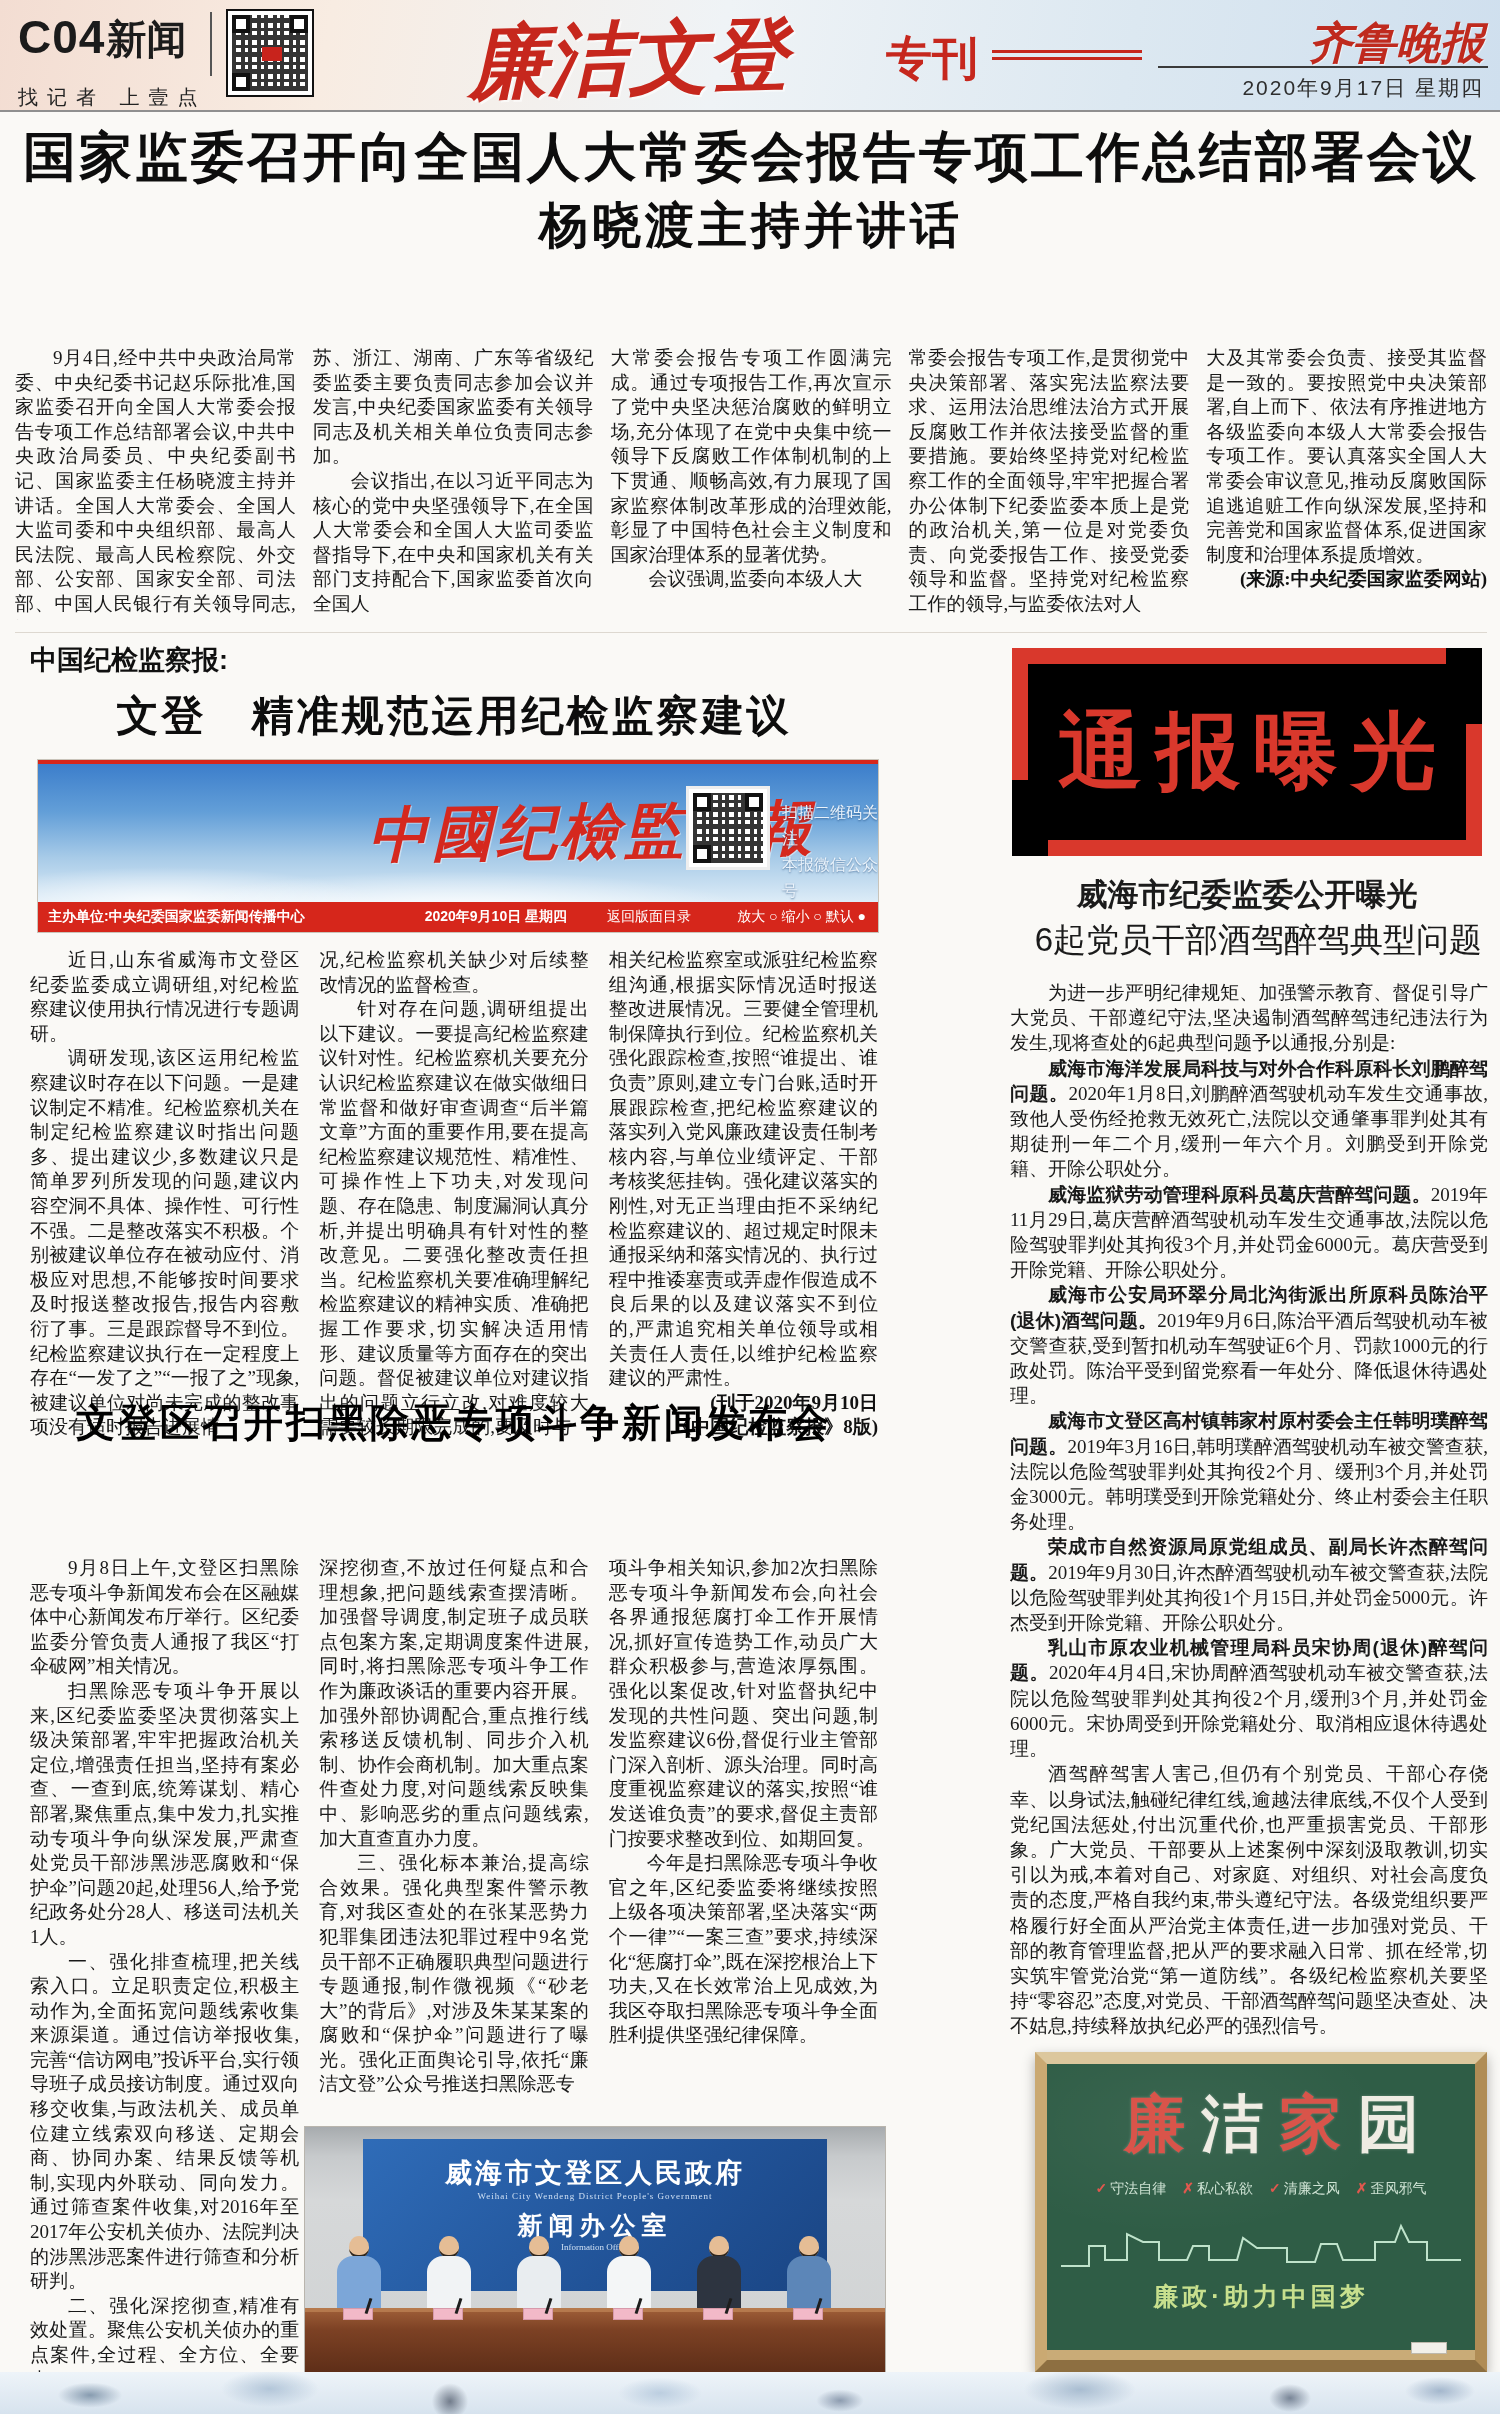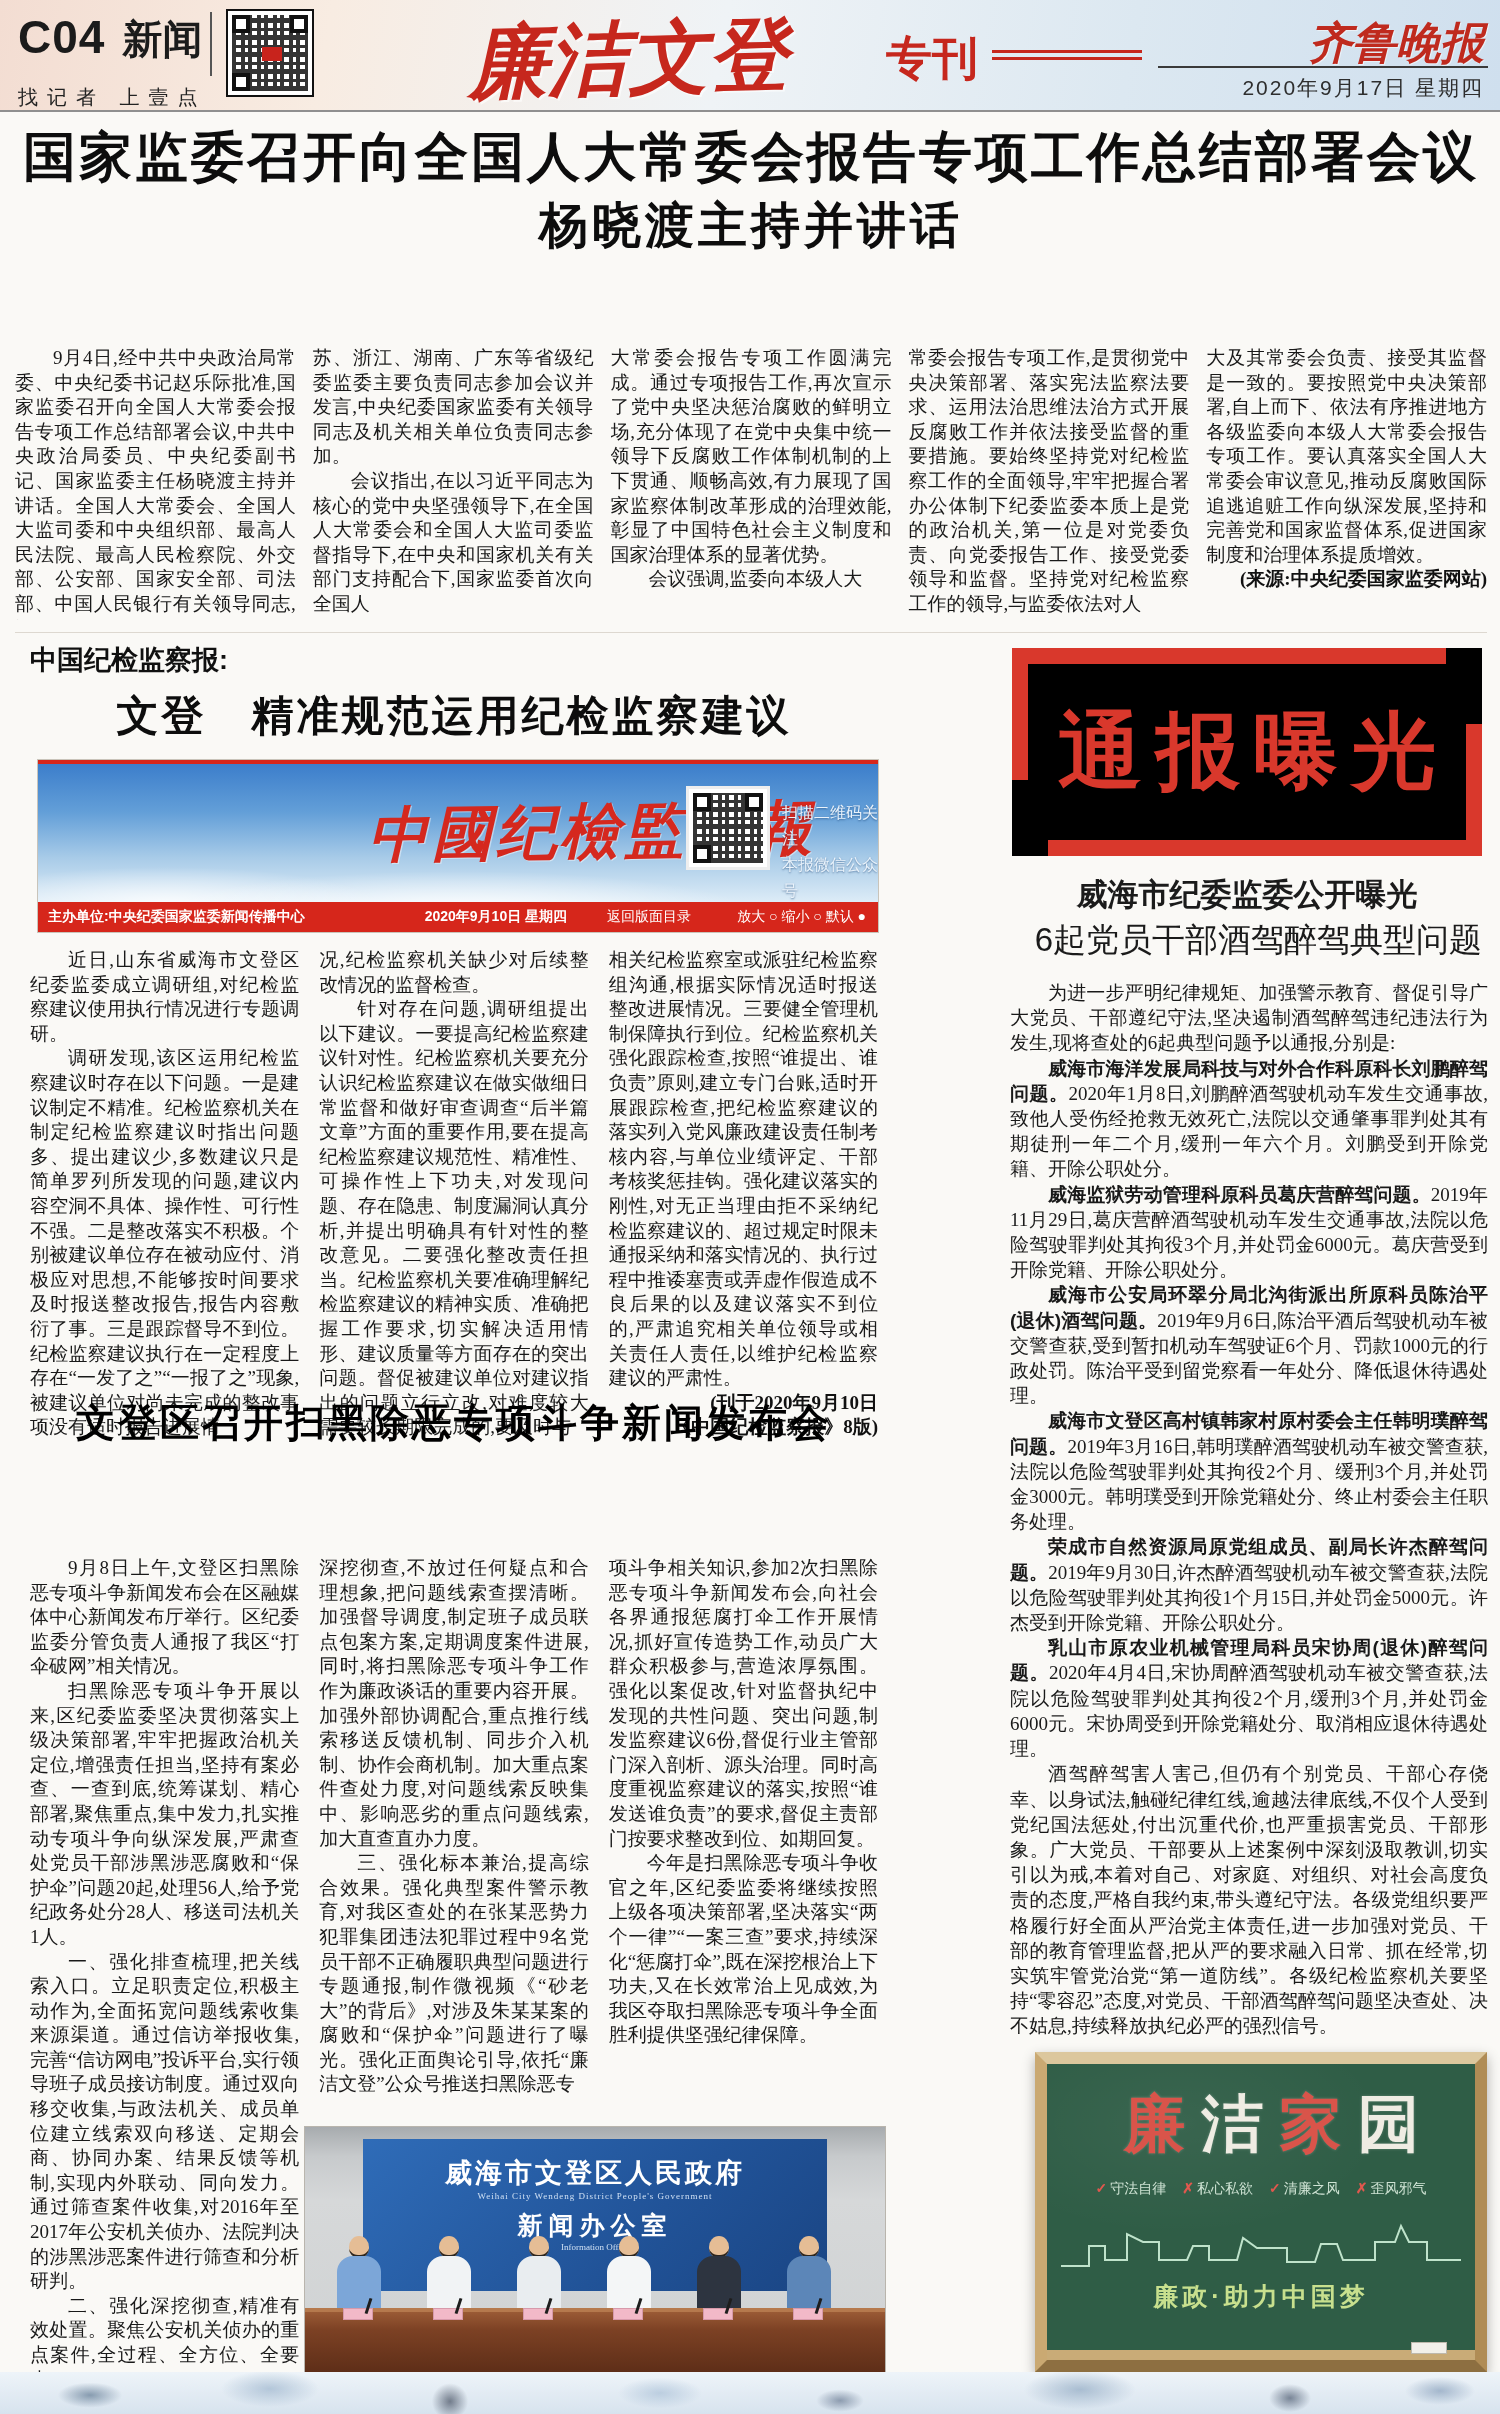--- a/index.html
+++ b/index.html
@@ -10,21 +10,21 @@
     font-family:"Liberation Serif", serif;
   }
   
   .header {
     position:absolute; top:0; left:0; width:1500px; height:112px;
     background:linear-gradient(100deg,#f3ddd2 0%,#f8ece2 22%,#eff3f6 48%,#dce8f1 75%,#cfdfee 100%);
     border-bottom:2px solid #8f8f8f;
   }
   .pagecode-block { position:absolute; left:18px; top:10px; white-space:nowrap; font-family:"Liberation Sans",sans-serif; }
   .pagecode { font-size:46px; font-weight:900; letter-spacing:1px; }
-  .section-name { font-size:40px; font-weight:900; margin-left:17px; }
+  .section-name { font-size:40px; font-weight:900; margin-left:1px; }
   .head-vline { position:absolute; left:210px; top:12px; width:2px; height:64px; background:#555; }
   .tagline { position:absolute; left:18px; top:84px; font-size:20px; letter-spacing:9px; font-family:"Liberation Sans",sans-serif; color:#222; }
   .qr { position:absolute; width:88px; height:88px; background:#fff; border:2px solid #111; }
   .qr-head { left:226px; top:9px; }
   .qr .qr-noise {
     position:absolute; inset:4px;
     background:
       repeating-linear-gradient(0deg,#111 0 5px,transparent 5px 9px,#111 9px 12px,transparent 12px 17px),
       repeating-linear-gradient(90deg,#111 0 4px,transparent 4px 9px,#111 9px 13px,transparent 13px 16px);
     background-blend-mode:lighten; opacity:.85;

